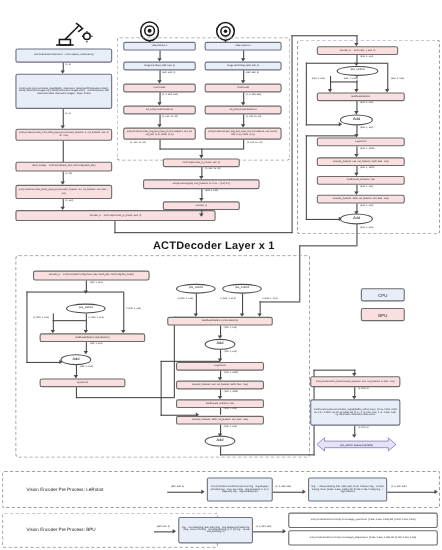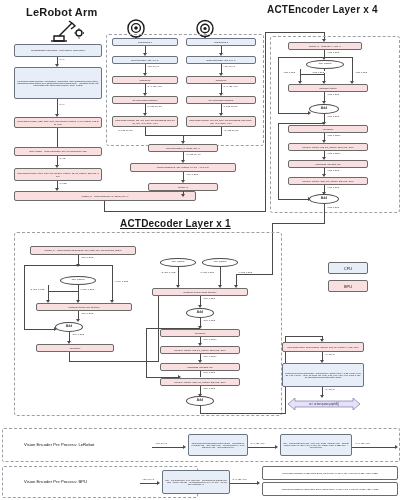--- a/index.html
+++ b/index.html
@@ -87,23 +87,21 @@
   }
 
   
   .icon{position:absolute;}
 </style>
 </head>
 <body>
 
 <div class="canvas">
 
-  <div class="title" style="left:26px;top:6px;font-size:11px;">LeRobot Arm</div>
-  <div class="title" style="left:267px;top:4px;font-size:10px;">ACTEncoder Layer x 4</div>
-  <div class="title" style="left:120px;top:218px;font-size:10px;text-decoration:underline;">ACTDecoder Layer x 1</div>
+  <div class="title" style="left:139px;top:218px;font-size:10px;">ACTDecoder Layer x 1</div>
 
   <div class="icon" style="left:48px;top:20px;">
     <svg width="38" height="24" viewBox="0 0 38 24" fill="none" stroke="#1a1a1a" stroke-width="1.4">
       <path d="M6 21 L16 21 L16 16 L6 16 Z" fill="#fff"></path>
       <path d="M11 16 L20 7"></path>
       <path d="M20 7 L24 3"></path>
       <path d="M24 3 L27 6 L23 9"></path>
       <path d="M24 3 L21 1"></path>
       <circle cx="31" cy="13" r="3"></circle>
       <path d="M31 9.5 v-1 M31 17.5 v1 M27.5 13 h-1 M35 13 h1"></path>

